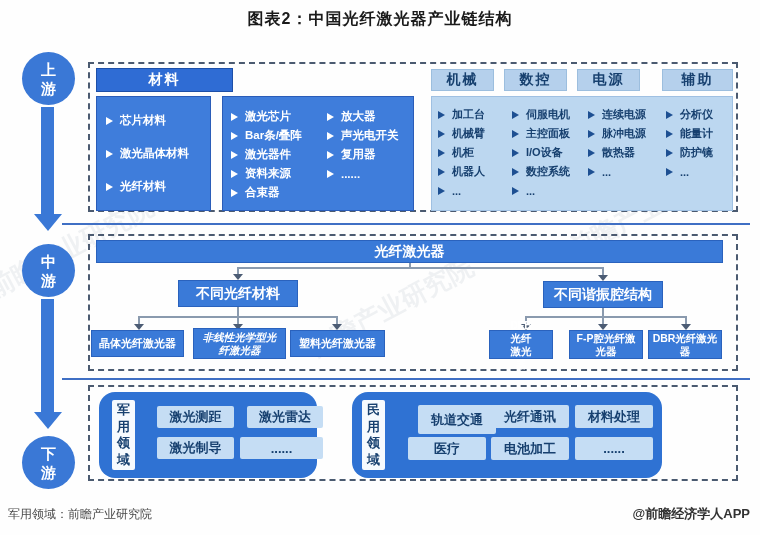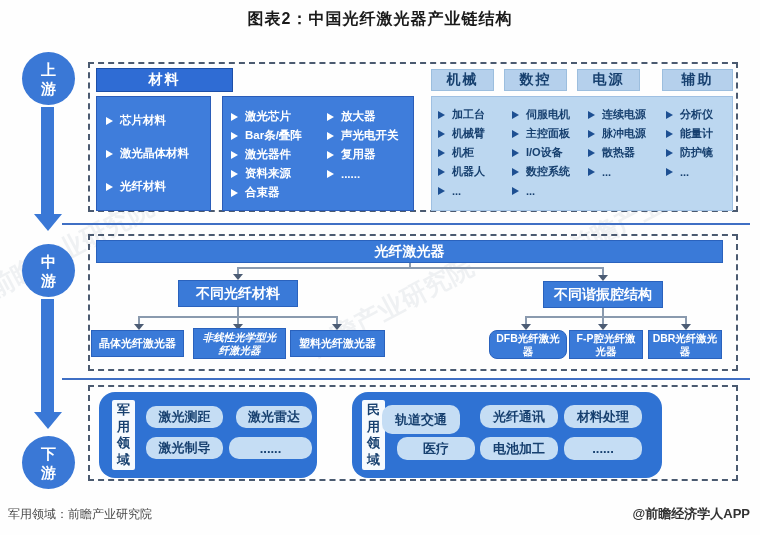--- a/index.html
+++ b/index.html
@@ -32,22 +32,22 @@
   .rowD{color:#17406f;font-size:11px;}
   
   .node{background:#3a7ad8;border:1px solid #2a62bd;color:#fff;font-weight:bold;
         display:flex;align-items:center;justify-content:center;text-align:center;}
   .ln{background:#8a9aae;}
   .dah{width:0;height:0;border-left:5px solid transparent;border-right:5px solid transparent;border-top:6px solid #4c5c74;}
   
   .bpanel{background:#2f72d3;border-radius:16px;}
   .vlabel{background:#f6fafe;color:#17406f;font-weight:bold;font-size:13px;line-height:16.5px;
           text-align:center;word-break:break-all;padding-top:2px;border-radius:2px;}
-  .bitem{background:#c5ddf4;color:#17406f;font-weight:bold;font-size:13px;border-radius:10px;
-         display:flex;align-items:center;justify-content:center;}
+  .bitem{background:#c5ddf4;color:#17406f;font-weight:bold;font-size:13px;border-radius:2px;
+         display:flex;align-items:center;justify-content:center;margin-left:11px;}
   
   .src{font-size:12px;color:#4a4a4a;}
   .brand{font-size:13px;font-weight:bold;color:#333;}
   .wm{color:rgba(110,125,150,0.10);font-size:26px;font-weight:bold;transform:rotate(-28deg);
       pointer-events:none;white-space:nowrap;}
   .wmring{width:70px;height:70px;border:6px solid rgba(110,125,150,0.08);border-radius:50%;pointer-events:none;}
 </style>
 </head>
 <body>
 
@@ -248,34 +248,34 @@
 
   <div class="abs ln" style="left:602px;top:308px;width:2px;height:9px;"></div>
   <div class="abs ln" style="left:525px;top:316px;width:162px;height:2px;"></div>
   <div class="abs ln" style="left:525px;top:318px;width:2px;height:6px;"></div>
   <div class="abs dah" style="left:521px;top:324px;"></div>
   <div class="abs ln" style="left:602px;top:318px;width:2px;height:6px;"></div>
   <div class="abs dah" style="left:598px;top:324px;"></div>
   <div class="abs ln" style="left:685px;top:318px;width:2px;height:6px;"></div>
   <div class="abs dah" style="left:681px;top:324px;"></div>
 
-  <div class="abs node" style="left:489px;top:330px;width:78px;height:29px;font-size:10.5px;line-height:13px;padding:0 1px;border-radius:8px;">DFB光纤激光器</div>
+  <div class="abs node" style="left:489px;top:330px;width:64px;height:29px;font-size:10.5px;line-height:13px;padding:0 17px;">DFB光纤激光器</div>
   <div class="abs node" style="left:569px;top:330px;width:74px;height:29px;font-size:10.5px;line-height:13px;padding:1px 3px;">F-P腔光纤激光器</div>
   <div class="abs node" style="left:648px;top:330px;width:74px;height:29px;font-size:10.5px;line-height:13px;padding:0 3px;">DBR光纤激光器</div>
 
   <div class="abs bpanel" style="left:99px;top:392px;width:218px;height:86px;"></div>
   <div class="abs vlabel" style="left:112px;top:400px;width:23px;height:70px;">军用领域</div>
   <div class="abs bitem" style="left:146px;top:406px;width:77px;height:22px;">激光测距</div>
   <div class="abs bitem" style="left:236px;top:406px;width:76px;height:22px;">激光雷达</div>
   <div class="abs bitem" style="left:146px;top:437px;width:77px;height:22px;">激光制导</div>
   <div class="abs bitem" style="left:229px;top:437px;width:83px;height:22px;">......</div>
 
   <div class="abs bpanel" style="left:352px;top:392px;width:310px;height:86px;"></div>
   <div class="abs vlabel" style="left:362px;top:400px;width:23px;height:70px;">民用领域</div>
-  <div class="abs bitem" style="left:382px;top:405px;width:78px;height:29px;">轨道交通</div>
+  <div class="abs bitem" style="left:407px;top:405px;width:78px;height:29px;">轨道交通</div>
   <div class="abs bitem" style="left:480px;top:405px;width:78px;height:23px;">光纤通讯</div>
   <div class="abs bitem" style="left:564px;top:405px;width:78px;height:23px;">材料处理</div>
   <div class="abs bitem" style="left:397px;top:437px;width:78px;height:23px;">医疗</div>
   <div class="abs bitem" style="left:480px;top:437px;width:78px;height:23px;">电池加工</div>
   <div class="abs bitem" style="left:564px;top:437px;width:78px;height:23px;">......</div>
 
   <div class="abs src" style="left:8px;top:506px;">军用领域：前瞻产业研究院</div>
   <div class="abs brand" style="right:10px;top:505px;">@前瞻经济学人APP</div>
 
 </div>

